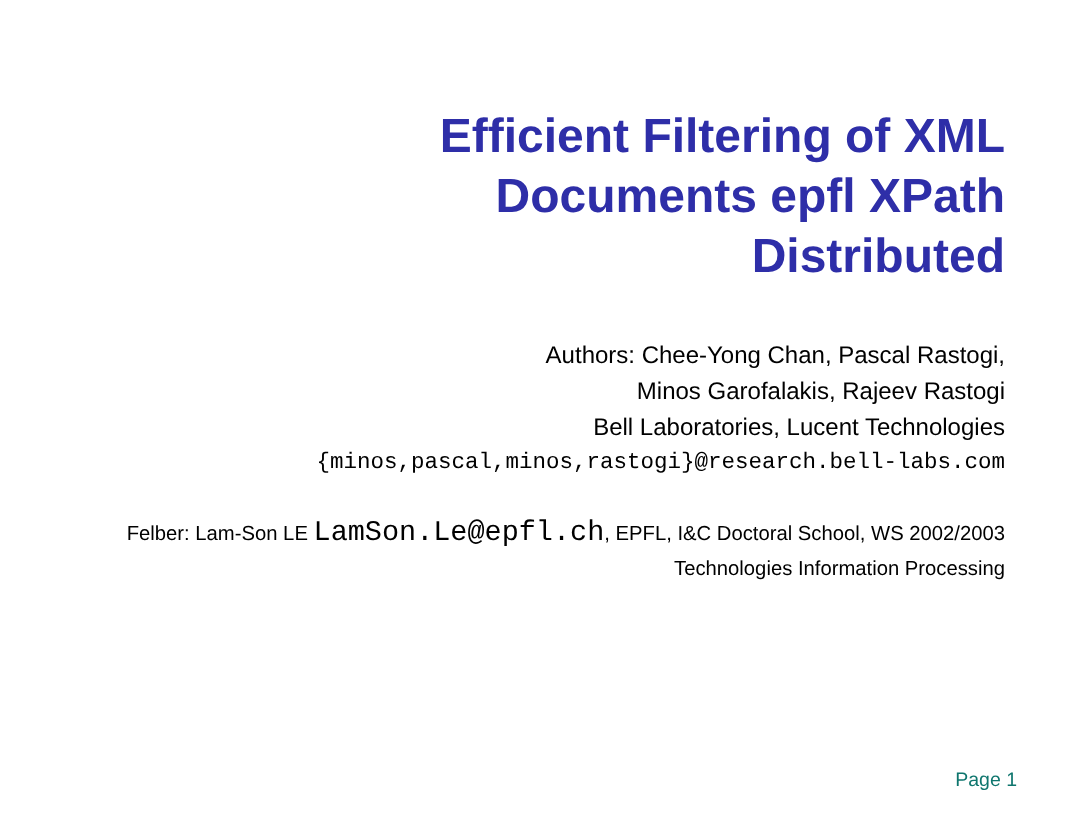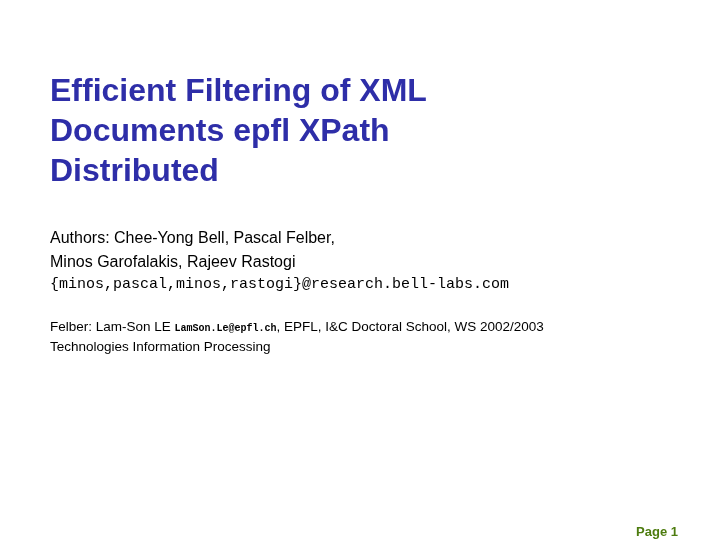--- a/index.html
+++ b/index.html
@@ -2,21 +2,21 @@
 <html><head>
 <meta charset="utf-8">
 <style>
   * { margin: 0; padding: 0; box-sizing: border-box; }
   html, body { width: 720px; height: 557px; background: #ffffff; font-family: Arial, Helvetica, sans-serif; }
   .slide {
     width: 720px;
     height: 557px;
     position: relative;
     padding: 70px 50px 0 50px;
-    text-align: left;
+    text-align: right;
   }
   .title {
     color: #2e2ea8;
     font-weight: bold;
     font-size: 32px;
     line-height: 1.25;
     margin-bottom: 36px;
   }
   .authors {
     color: #000000;
@@ -26,44 +26,44 @@
   .mono {
     font-family: "Courier New", Courier, monospace;
     font-size: 15px;
   }
   .speaker {
     margin-top: 20px;
     color: #000000;
     font-size: 13.5px;
     line-height: 1.5;
   }
-  .speaker .mono { font-size: 10px; font-weight: bold; }
+  .speaker .mono { font-size: 19px; }
   .page-num {
     position: absolute;
     right: 42px;
-    bottom: 18px;
-    color: #4d7c0f;
+    bottom: 30px;
+    color: #0f766e;
     font-size: 13px;
-    font-weight: bold;
   }
 </style>
 </head>
 <body>
 
 <div class="slide">
 
   <div class="title">
     <div>Efficient Filtering of XML</div>
     <div>Documents epfl XPath</div>
     <div>Distributed</div>
   </div>
 
   <div class="authors">
-    <div>Authors: Chee-Yong Bell, Pascal Felber,</div>
+    <div>Authors: Chee-Yong Chan, Pascal Rastogi,</div>
     <div>Minos Garofalakis, Rajeev Rastogi</div>
+    <div>Bell Laboratories, Lucent Technologies</div>
     <div class="mono">{minos,pascal,minos,rastogi}@research.bell-labs.com</div>
   </div>
 
   <div class="speaker">
     <div>
       <span>Felber: Lam-Son LE </span><span class="mono">LamSon.Le@epfl.ch</span><span>, EPFL, I&amp;C Doctoral School, WS 2002/2003</span>
     </div>
     <div>Technologies Information Processing</div>
   </div>
 

